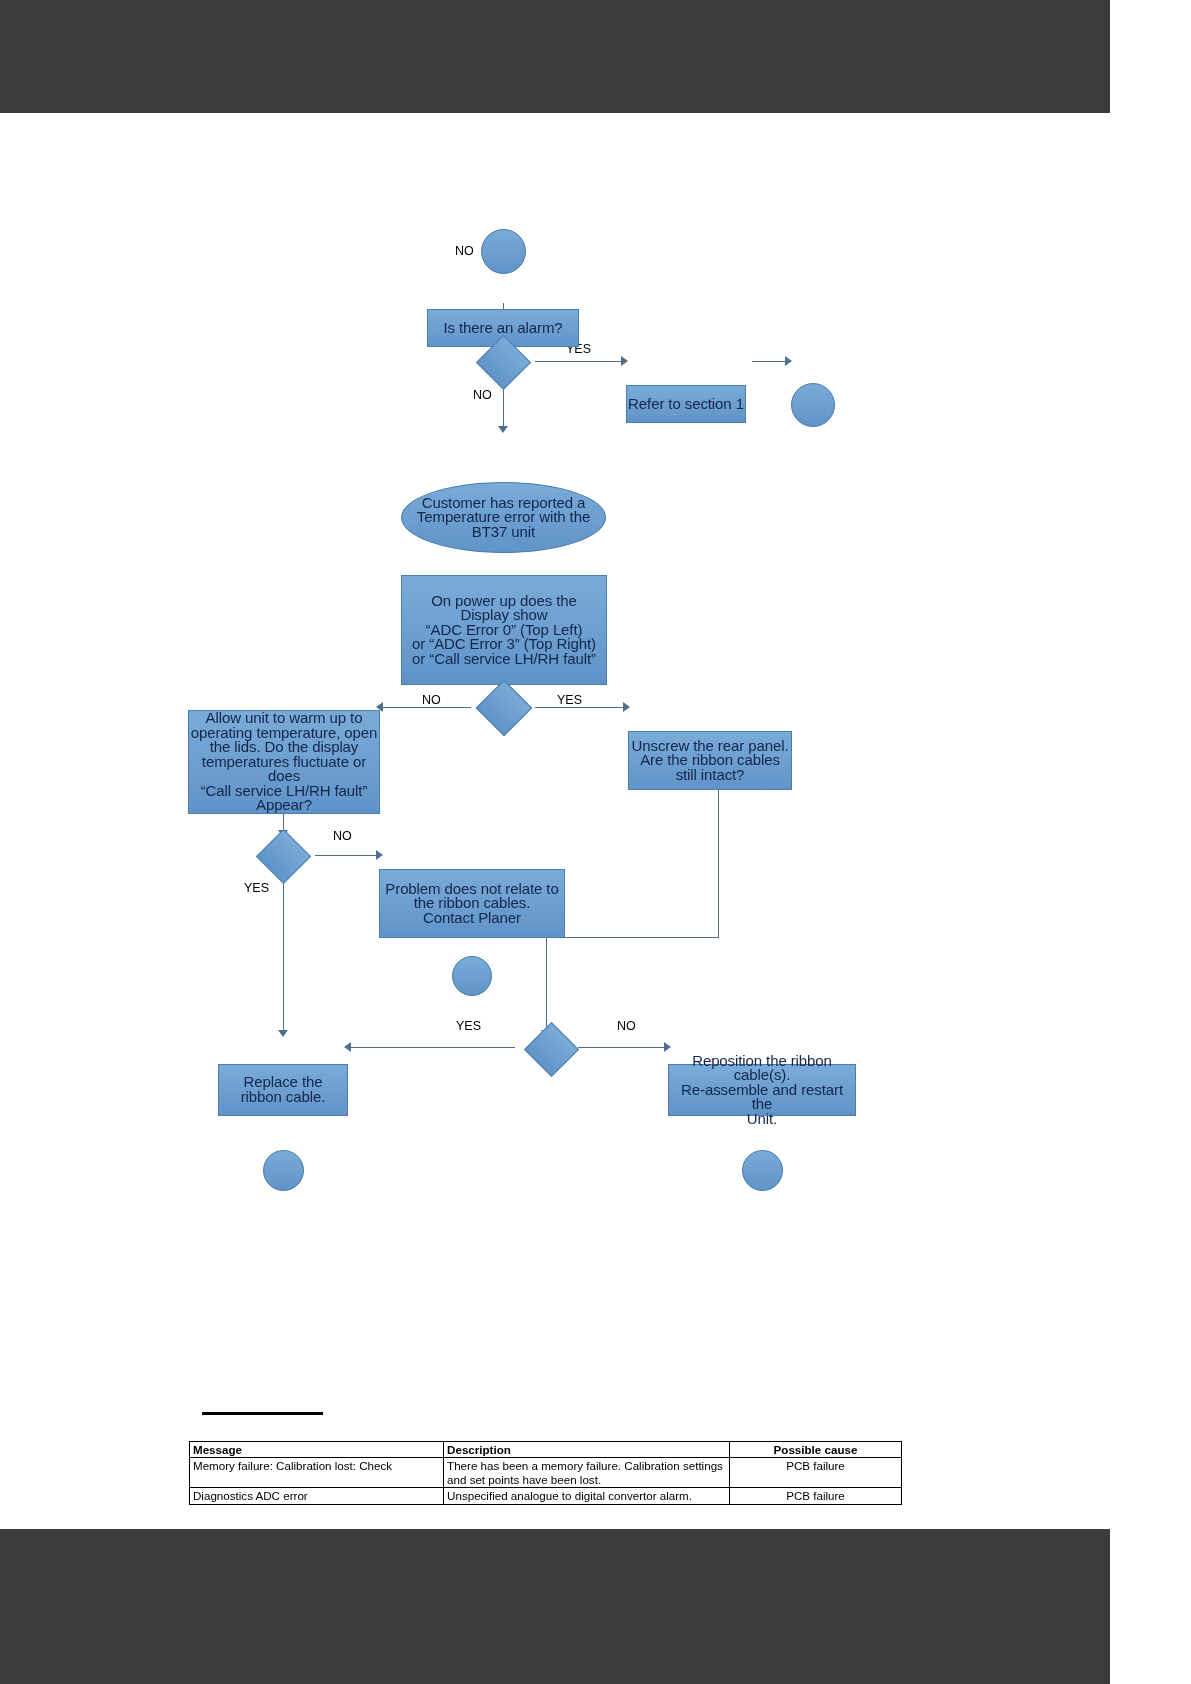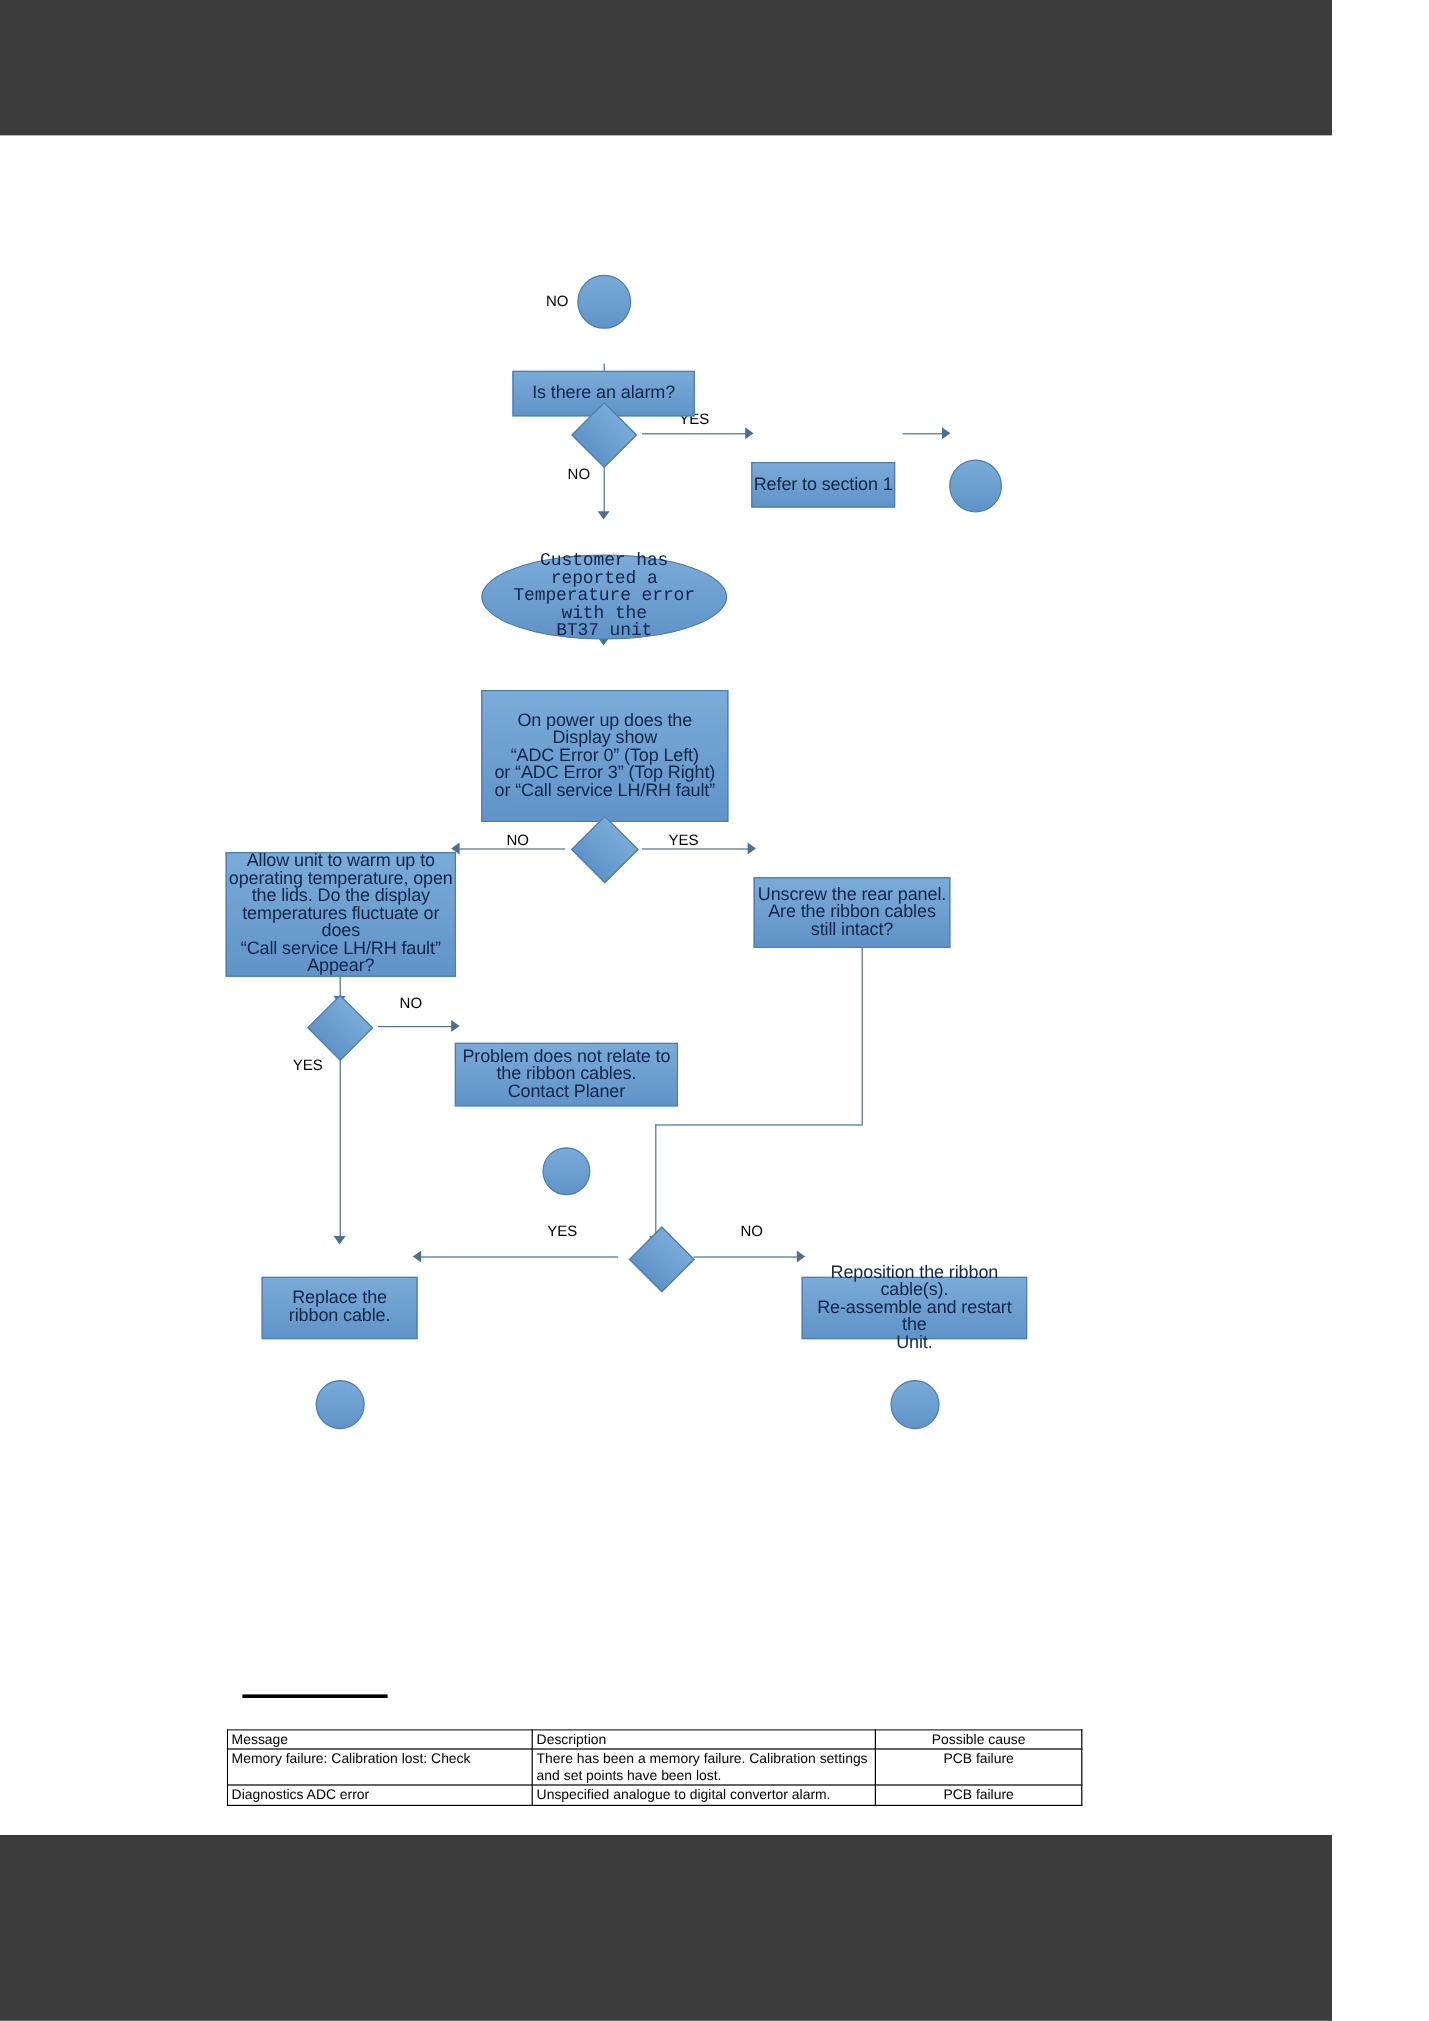--- a/index.html
+++ b/index.html
@@ -45,21 +45,21 @@
   .ah-u{border-left:5px solid transparent;border-right:5px solid transparent;border-bottom:7px solid #4f6f8f;}
 
   .elbl{position:absolute;font-size:12.5px;color:#000;white-space:nowrap;}
 
   
   #rule{position:absolute;left:202px;top:1299px;width:121px;height:3px;background:#000;}
   #msgtable{position:absolute;left:189px;top:1328px;width:713px;
             border-collapse:collapse;font-size:11.6px;color:#000;}
   #msgtable td,#msgtable th{border:1px solid #000;padding:1px 3px;
             text-align:left;vertical-align:top;font-weight:normal;line-height:13.4px;}
-  #msgtable th{font-weight:normal;margin-top:32px;}
+  #msgtable th{font-weight:bold;margin-top:32px;}
   #msgtable .c1{width:255px;}
   #msgtable .c2{width:288px;}
   #msgtable .c3{width:170px;text-align:center;}
   #clip{position:absolute;left:189px;top:1328px;width:715px;height:80px;overflow:hidden;}
 </style>
 </head>
 <body>
 
 <div class="band" id="band-top"></div>
 <div class="band" id="band-bottom"></div>
@@ -144,21 +144,21 @@
         <i></i>
       </div>
   </div>
 
   <div class="node rect" style="left:626px;top:229px;width:120px;height:38px;">
     <span>Refer to section 1</span>
   </div>
 
   <div class="node circle" style="left:791px;top:227px;width:44px;height:44px;"></div>
 
-  <div class="node ellipse" style="left:401px;top:306px;width:205px;height:71px;font-family:Liberation Mono, monospace;">
+  <div class="node ellipse" style="left:401px;top:326px;width:205px;height:71px;">
     <div style="padding:0 14px;">
       <div>Customer has reported a</div>
       <div>Temperature error with the</div>
       <div>BT37 unit</div>
     </div>
   </div>
 
   <div class="node rect" style="left:401px;top:419px;width:206px;height:110px;">
     <div>
       <div>On power up does the</div>
@@ -193,21 +193,21 @@
       <div>still intact?</div>
     </div>
   </div>
 
   <div class="dwrap" style="left:246px;top:723px;width:74px;height:40px;">
     <div class="diamond" style="position:absolute;left:18px;top:1px;width:37px;height:37px;">
         <i></i>
       </div>
   </div>
 
-  <div class="node rect" style="left:379px;top:713px;width:186px;height:53px;">
+  <div class="node rect" style="left:379px;top:713px;width:186px;height:69px;">
     <div>
       <div>Problem does not relate to</div>
       <div>the ribbon cables.</div>
       <div>Contact Planer</div>
     </div>
   </div>
 
   <div class="node circle" style="left:452px;top:800px;width:40px;height:40px;"></div>
 
   <div class="dwrap" style="left:514px;top:917px;width:74px;height:40px;">

